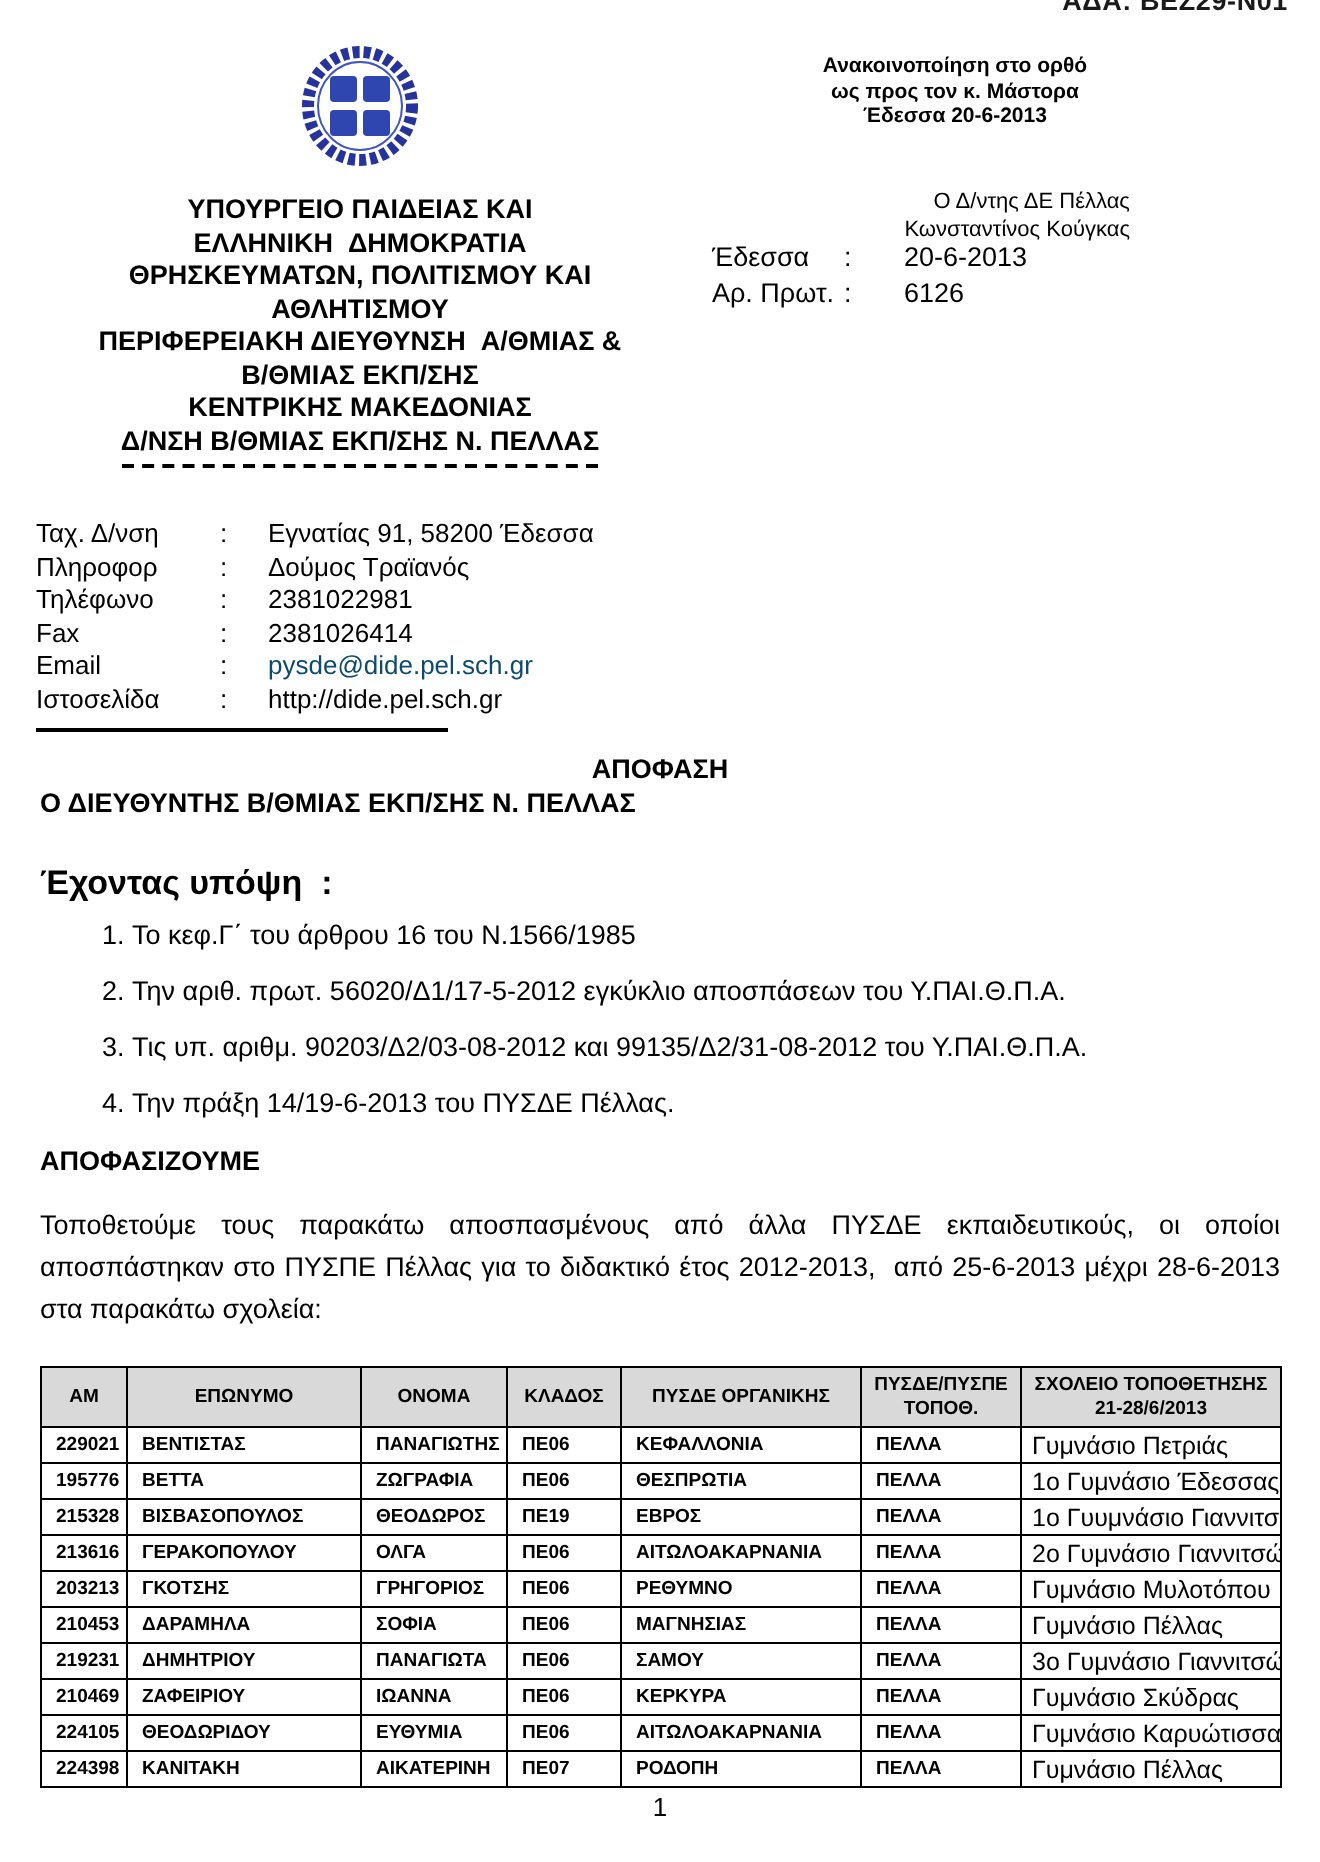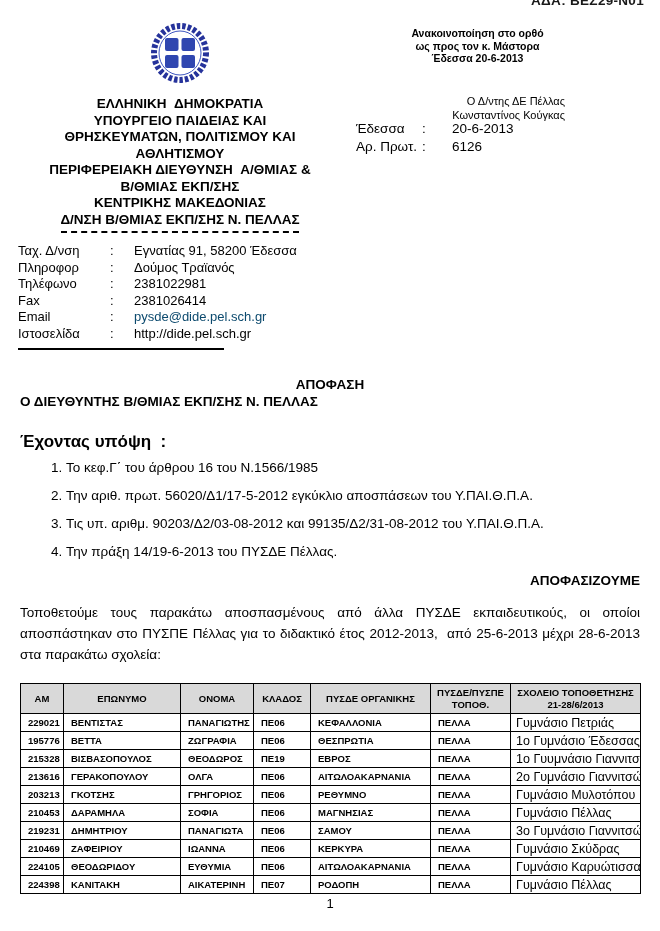--- a/index.html
+++ b/index.html
@@ -14,21 +14,21 @@
   
   .ada { position: absolute; top: -7px; right: 16px; font-size: 13.5px; font-weight: bold; color: #1a1a1a; letter-spacing: .3px; }
 
   
   .hdr { position: relative; height: 352px; }
 
   .left-col { position: absolute; left: 14px; top: 22px; width: 332px; text-align: center; }
   .emblem { display: inline-block; }
   .letterhead { margin-top: 8px; font-size: 13.5px; font-weight: bold; line-height: 16.5px; }
   .dashes { width: 238px; margin: 1px auto 0; border-bottom: 2px dashed #000; height: 4px; }
-  .contact { margin-top: 10px; text-align: left; font-size: 13px; line-height: 16.5px; padding-left: 4px; }
+  .contact { margin-top: 25px; text-align: left; font-size: 13px; line-height: 16.5px; padding-left: 4px; }
   .contact-row { display: flex; }
   .contact-label { width: 92px; flex: none; }
   .contact-sep { width: 24px; flex: none; text-align: left; }
   .contact-value { flex: 1; }
   .link { color: #0c4a6e; }
   .contact-rule { margin-top: 6px; margin-left: 4px; width: 206px; border-top: 2px solid #000; }
 
   .right-col { position: absolute; left: 350px; top: 20px; width: 295px; }
   .notice { position: absolute; left: 40px; top: 7px; width: 175px; text-align: center; font-size: 10.5px; font-weight: bold; line-height: 12.5px; }
   .signer { position: absolute; left: 40px; top: 75px; width: 175px; text-align: right; font-size: 11px; font-weight: normal; line-height: 13.5px; }
@@ -37,21 +37,21 @@
   .proto-label { width: 66px; flex: none; }
   .proto-sep { width: 30px; flex: none; }
 
   
   .main { padding: 0 20px; }
   .decision-title { margin-top: 24px; text-align: center; font-size: 13.5px; font-weight: bold; line-height: 17px; }
   .decision-subtitle { text-align: left; font-size: 13.5px; font-weight: bold; line-height: 17px; }
   .having { margin-top: 22px; font-size: 17px; font-weight: bold; }
   ol.regards { margin-top: 7px; padding-left: 46px; font-size: 13.5px; }
   ol.regards li { margin-bottom: 11px; line-height: 17px; }
-  .decide { margin-top: 13px; text-align: right; font-size: 13.5px; font-weight: bold; }
+  .decide { margin-top: 13px; text-align: left; font-size: 13.5px; font-weight: bold; }
   .para { margin-top: 14px; font-size: 13.5px; line-height: 21px; text-align: justify; }
 
   table.placements { margin-top: 18px; border-collapse: collapse; width: 620px; table-layout: fixed; padding-left: 32px; }
   .placements th {
     background: #d9d9d9; border: 1px solid #000;
     font-size: 9.5px; font-weight: bold; text-align: center;
     line-height: 11.5px; height: 30px; padding: 2px 1px; vertical-align: middle;
   }
   .placements td {
     border: 1px solid #000; font-size: 9.5px; font-weight: bold;
@@ -78,22 +78,22 @@
           <ellipse cx="29" cy="31" rx="21" ry="22" fill="#ffffff" stroke="#3d55c0" stroke-width="1"></ellipse>
           <g fill="#2f46b0">
             <rect x="14" y="16" width="13.5" height="13" rx="2"></rect>
             <rect x="30.5" y="16" width="13.5" height="13" rx="2"></rect>
             <rect x="14" y="33" width="13.5" height="13" rx="2"></rect>
             <rect x="30.5" y="33" width="13.5" height="13" rx="2"></rect>
           </g>
         </svg>
       </span>
       <div class="letterhead">
+        <div>ΥΠΟΥΡΓΕΙΟ ΠΑΙΔΕΙΑΣ ΚΑΙ</div>
         <div>ΕΛΛΗΝΙΚΗ &nbsp;ΔΗΜΟΚΡΑΤΙΑ</div>
-        <div>ΥΠΟΥΡΓΕΙΟ ΠΑΙΔΕΙΑΣ ΚΑΙ</div>
         <div>ΘΡΗΣΚΕΥΜΑΤΩΝ, ΠΟΛΙΤΙΣΜΟΥ ΚΑΙ</div>
         <div>ΑΘΛΗΤΙΣΜΟΥ</div>
         <div>ΠΕΡΙΦΕΡΕΙΑΚΗ ΔΙΕΥΘΥΝΣΗ &nbsp;Α/ΘΜΙΑΣ &amp;</div>
         <div>Β/ΘΜΙΑΣ ΕΚΠ/ΣΗΣ</div>
         <div>ΚΕΝΤΡΙΚΗΣ ΜΑΚΕΔΟΝΙΑΣ</div>
         <div>Δ/ΝΣΗ Β/ΘΜΙΑΣ ΕΚΠ/ΣΗΣ Ν. ΠΕΛΛΑΣ</div>
       </div>
       <div class="dashes"></div>
 
       <div class="contact">

